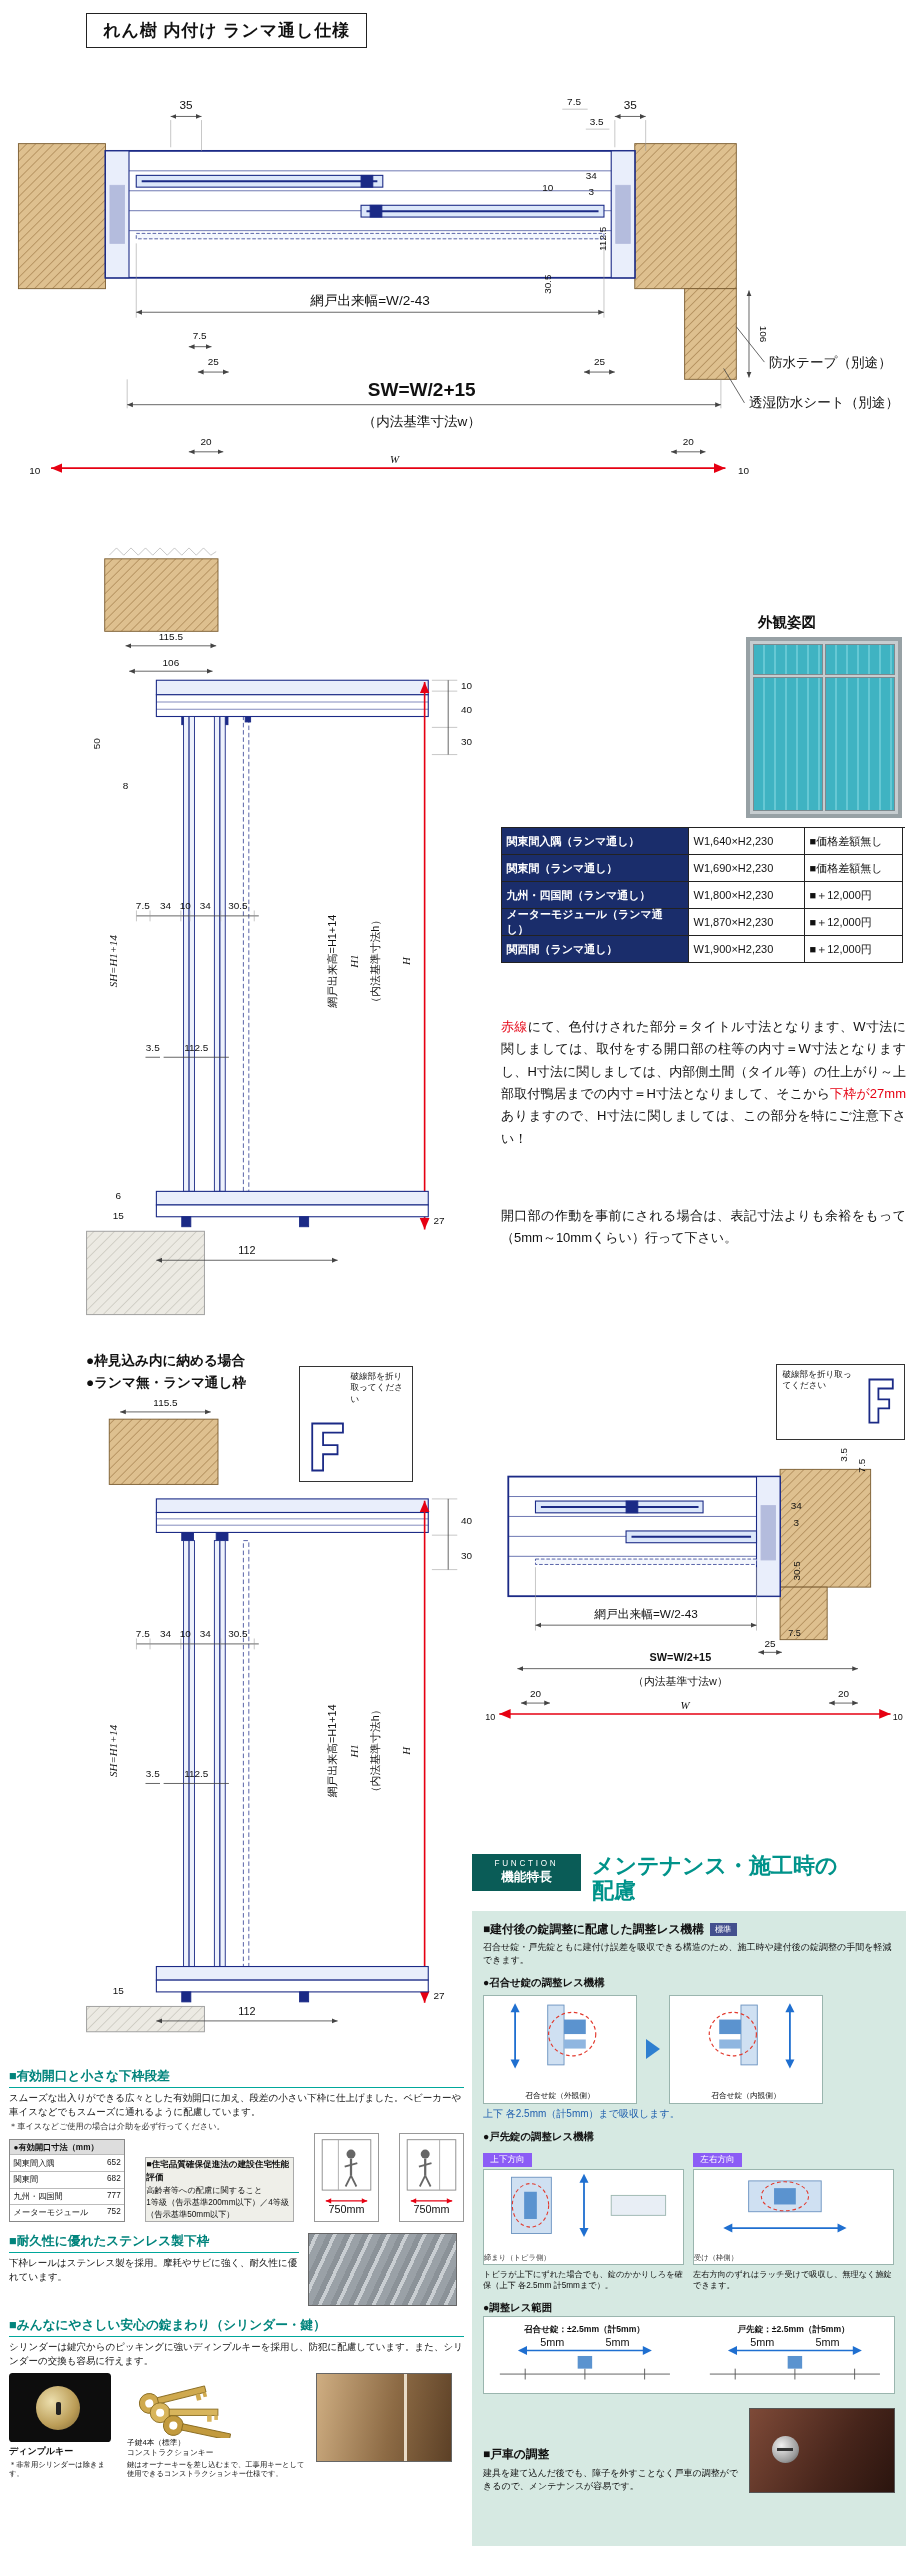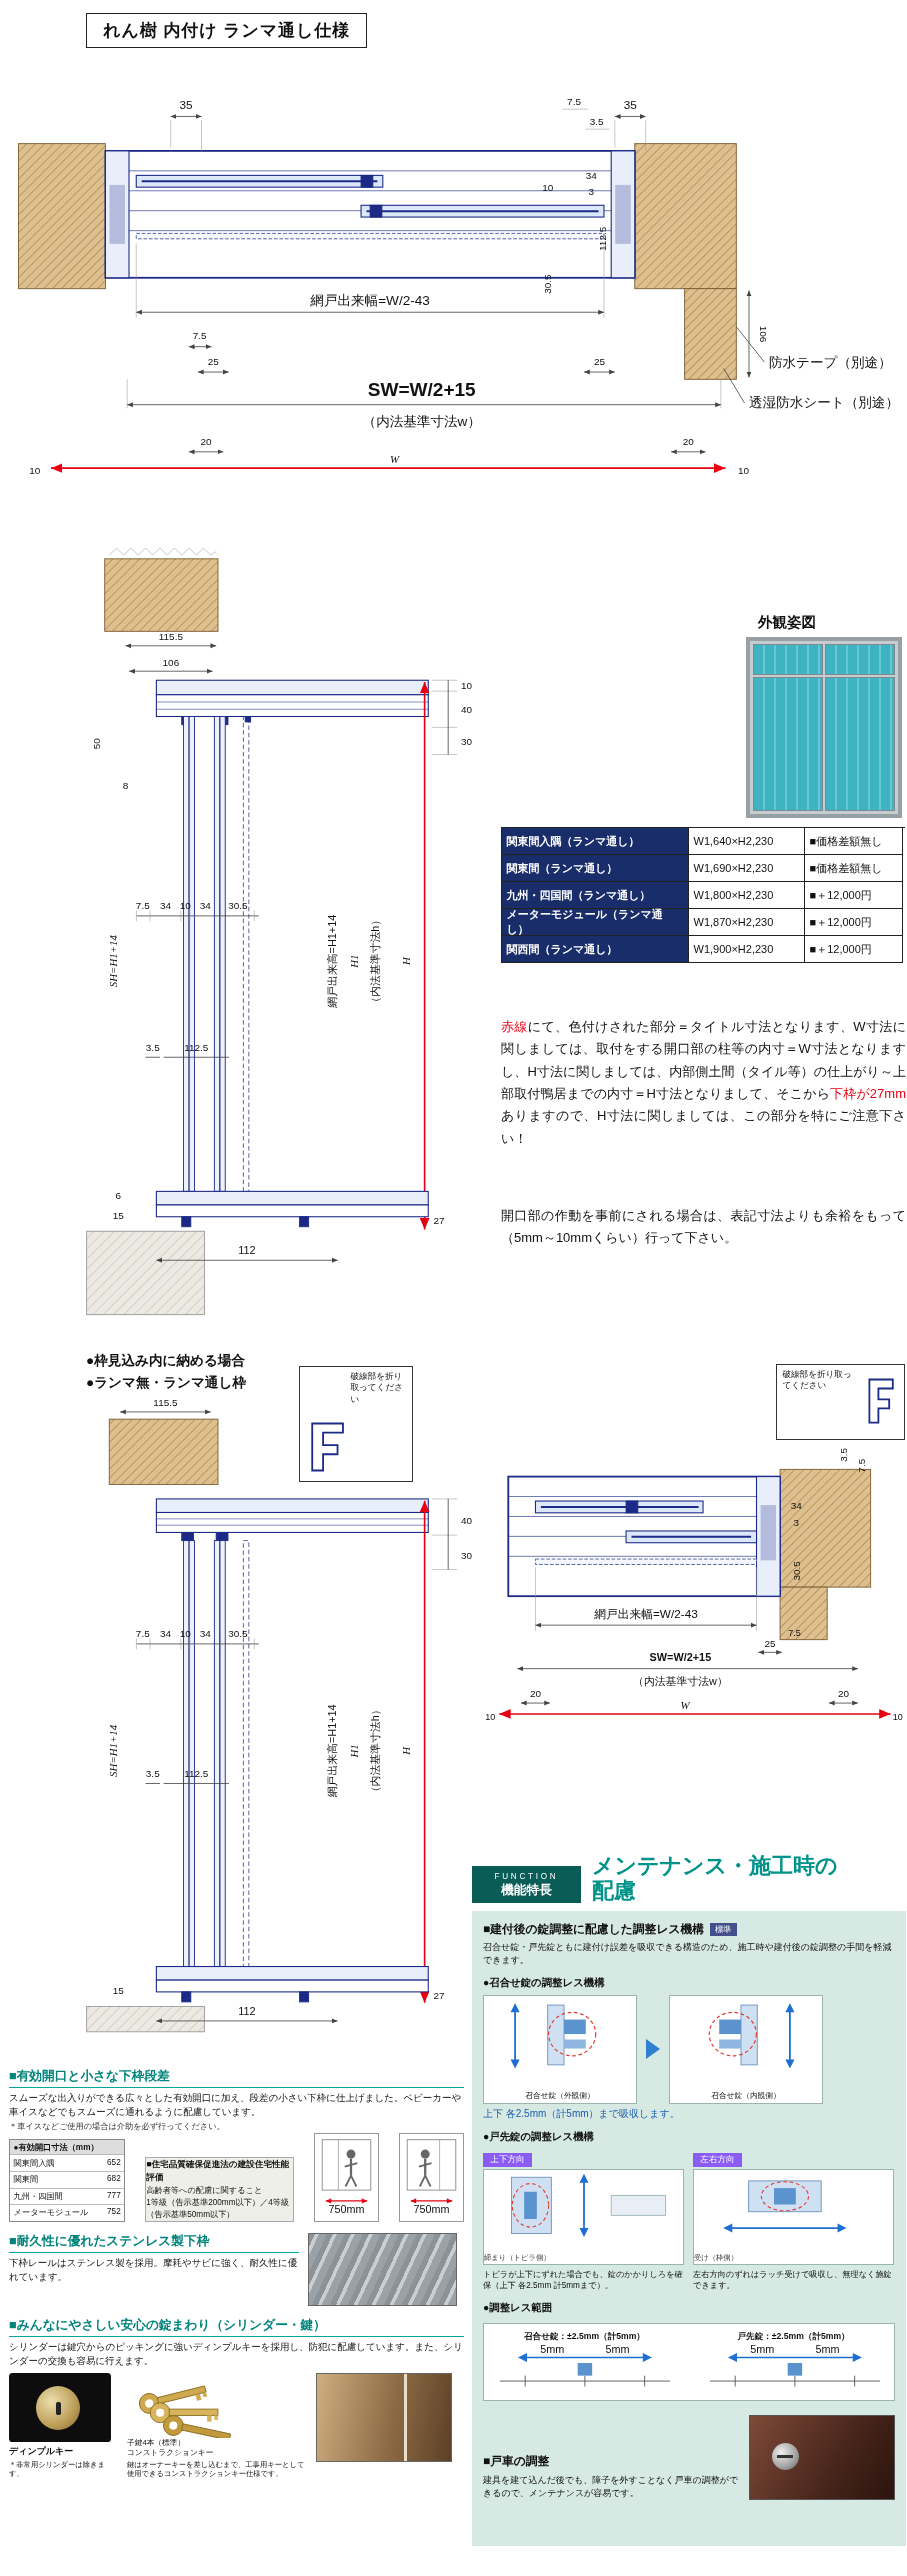--- a/index.html
+++ b/index.html
@@ -50,21 +50,21 @@
   .cylimg{width:102px;height:69px;background:#0d0d0d;border-radius:3.6px;position:relative}
   .cylface{position:absolute;left:27px;top:12.7px;width:44px;height:44px;border-radius:50%;background:radial-gradient(circle at 35% 35%,#ecdfae,#bb9d57 60%,#7c6432)}
   .keyhole{position:absolute;left:47px;top:29px;width:4.5px;height:12.7px;background:#222;border-radius:1.8px}
   .cyl-label{font-weight:bold;font-size:9px;margin-top:2.7px}
   .lockmeta{font-size:7.3px;margin-top:1.8px;line-height:1.3}
   .keysblk{width:178px}
   .klabel{font-size:7.7px;line-height:1.3}
   .doorphoto{width:134px;height:87px;border:0.9px solid #666;background:linear-gradient(100deg,#cfae82,#8d6b45 55%,#5c4026);position:relative}
   .dedge{position:absolute;left:87px;top:0;width:2.7px;height:87px;background:#e9dcc8}
   .maint{left:472px;top:1854px;width:434px}
-  .mhead{display:flex;align-items:flex-end}
+  .mhead{display:flex;align-items:flex-start}
   .funcbox{width:109px;background:#0a5c57;color:#fff;text-align:center;padding:5.4px 0 4.5px}
   .fl{font-size:8.2px;letter-spacing:2.7px}
   .fs{font-size:12.7px;font-weight:bold;margin-top:0.9px}
   .mtitle{margin-left:11px;color:#00938a;font-weight:bold;font-size:22px;line-height:1.12}
   .mpanel{margin-top:7.3px;background:#d6e9e2;padding:11px 11px 12.7px;min-height:635px;box-sizing:border-box}
   .s1row{display:flex;align-items:center;gap:5.4px}
   .s1t{font-size:11.8px;font-weight:bold}
   .badge{background:#44508e;color:#fff;font-size:8.2px;padding:0.9px 5.4px}
   .sbody{font-size:9px;line-height:1.45;margin-top:3.6px}
   .blabel{font-size:10.4px;font-weight:bold;margin-top:9px}
@@ -72,21 +72,21 @@
   .dgbox{width:152px;height:107px;background:#fff;border:0.9px solid #9ab5ae;position:relative}
   .dgcap{position:absolute;bottom:1.8px;width:100%;text-align:center;font-size:7.7px}
   .flowarrow{width:0;height:0;border-left:14.5px solid #2f7fd0;border-top:10px solid transparent;border-bottom:10px solid transparent}
   .dnote{font-size:10px;color:#1f5fae;margin-top:3.6px}
   .colrow{display:flex;gap:9px;margin-top:4.5px}
   .mcol{width:201px}
   .chip{display:inline-block;background:#8b5cf6;color:#fff;font-size:8.6px;padding:0.9px 7.3px;margin-bottom:2.7px}
   .cbox{height:94px;background:#fff;border:0.9px solid #9ab5ae;position:relative}
   .ccap{position:absolute;bottom:1.8px;width:100%;font-size:7.3px;color:#333}
   .ctext{font-size:8.2px;line-height:1.4;margin-top:3.6px}
-  .rbox{background:#fff;border:0.9px solid #9ab5ae;margin-top:8px;padding:7.3px 5.4px;display:flex;gap:19px}
+  .rbox{background:#fff;border:0.9px solid #9ab5ae;margin-top:1px;padding:7.3px 5.4px;display:flex;gap:19px}
   .rhalf{width:50%;text-align:center}
   .rcap{font-size:8.6px;font-weight:bold}
   .s2row{display:flex;gap:9px;margin-top:14.5px;align-items:flex-end}
   .s2l{width:258px}
   .photo-roller{width:145px;height:83px;border:0.9px solid #555;background:linear-gradient(120deg,#7e4a38,#47251b 60%,#2a140e);position:relative}
   .screw{position:absolute;left:22px;top:27px;width:27px;height:27px;border-radius:50%;background:radial-gradient(circle at 35% 35%,#f0f0f0,#9a9a9a 65%,#4f4f4f)}
   .slot{position:absolute;left:27px;top:39px;width:16.3px;height:2.7px;background:#333}
 </style>
 </head>
 <body>

